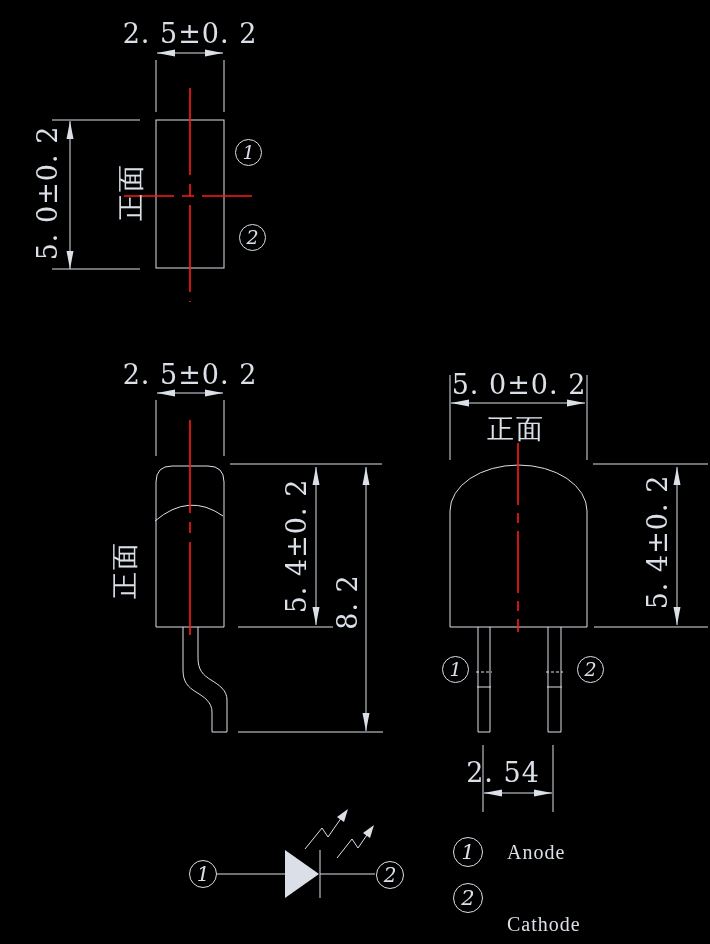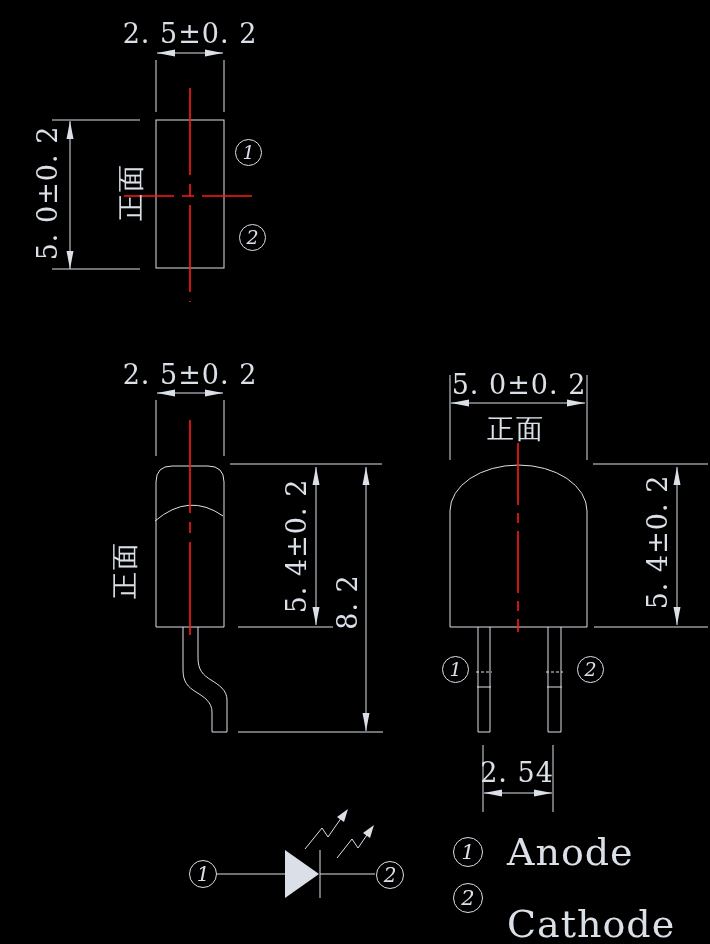--- a/index.html
+++ b/index.html
@@ -29,22 +29,23 @@
     position:absolute;box-sizing:border-box;
     border:1px solid var(--line);border-radius:50%;
     display:flex;align-items:center;justify-content:center;
     font-style:italic;line-height:1;
   }
   .pb-s{width:27px;height:27px;font-size:19px;}
   .pb-m{width:28px;height:28px;font-size:20px;}
   .pb-l{width:30px;height:30px;font-size:21px;}
   .legend-label{
     position:absolute;white-space:nowrap;
-    font-size:38px;letter-spacing:1px;line-height:1;
+    font-size:20px;letter-spacing:1px;line-height:1;
     transform:translateY(-50%);
+    font-family:Liberation Serif, serif;
   }
 </style>
 </head>
 <body>
 
 <div class="canvas">
 
   <svg width="710" height="944" viewBox="0 0 710 944">
 
     <g>
@@ -136,21 +137,21 @@
     </span>
 
   <div class="dim" style="left:190px;top:374px;">2. 5±0. 2</div>
   <div class="dim rot face" style="left:124px;top:570px;">正面</div>
   <div class="dim rot" style="left:296px;top:546px;">5. 4±0. 2</div>
   <div class="dim rot" style="left:347px;top:602px;">8. 2</div>
 
   <div class="dim" style="left:519px;top:384px;">5. 0±0. 2</div>
   <div class="dim face" style="left:516px;top:428px;">正面</div>
   <div class="dim rot" style="left:657px;top:542px;">5. 4±0. 2</div>
-  <div class="dim" style="left:517px;top:772px;">2. 54</div>
+  <div class="dim" style="left:503px;top:772px;">2. 54</div>
   <span class="pin-badge pb-s" style="left:442px;top:656px;">
       <span>1</span>
     </span>
   <span class="pin-badge pb-s" style="left:577px;top:656px;">
       <span>2</span>
     </span>
 
   <span class="pin-badge pb-m" style="left:189px;top:860px;">
       <span>1</span>
     </span>

